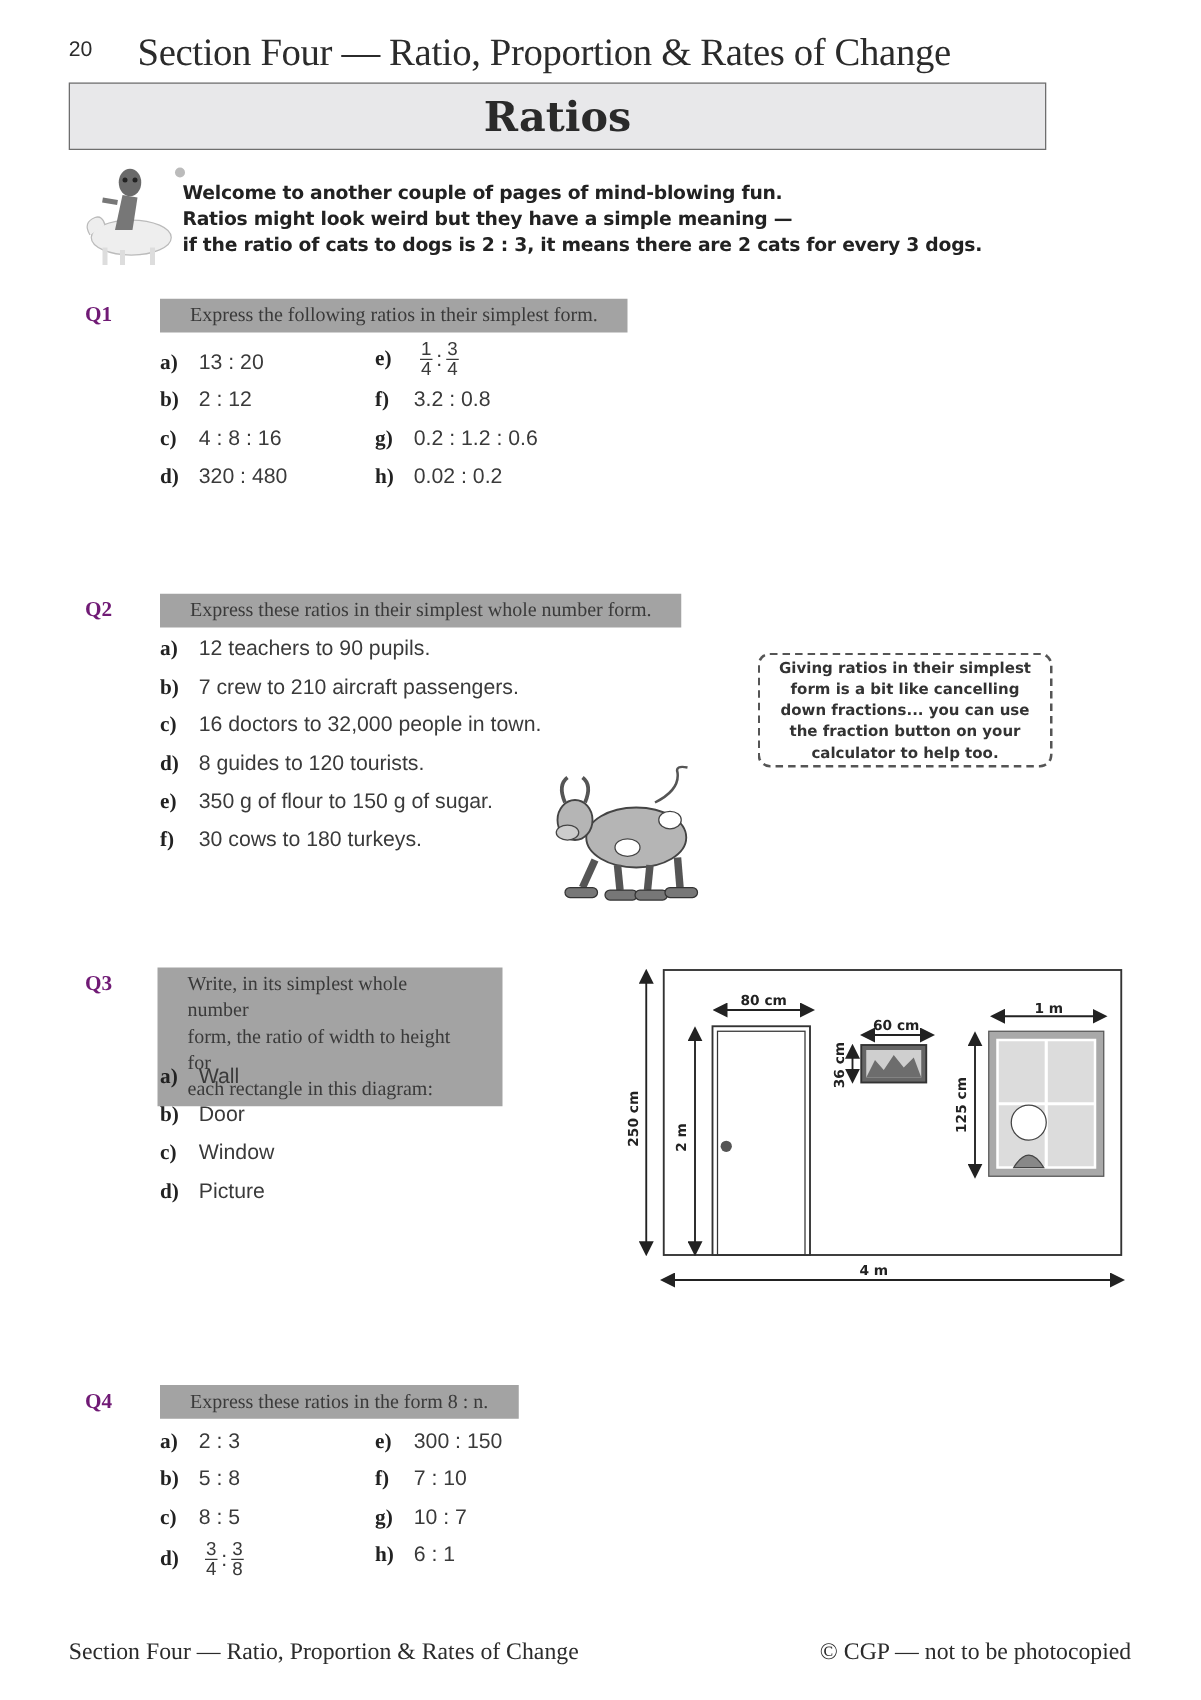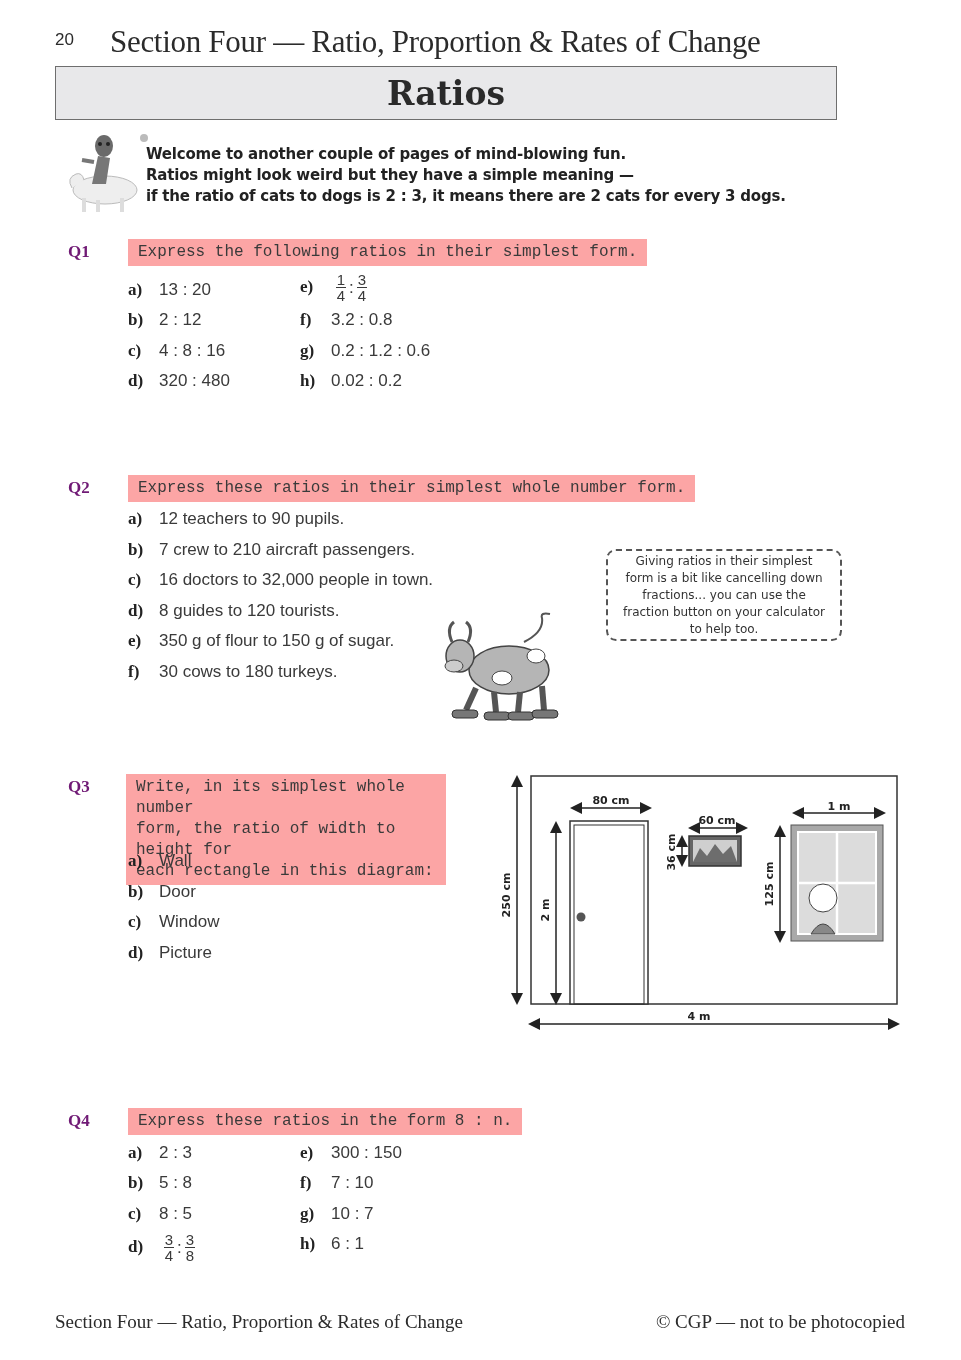--- a/index.html
+++ b/index.html
@@ -8,28 +8,28 @@
 
   .page-number { position: absolute; left: 55px; top: 30px; font-family: "Liberation Sans", sans-serif; font-size: 17px; color: #2b2b2b; }
   .section-heading { position: absolute; left: 110px; top: 24px; font-family: "Liberation Serif", serif; font-size: 31px; color: #2b2b2b; letter-spacing: -0.3px; }
   .title-bar { position: absolute; left: 55px; top: 66px; width: 782px; height: 54px; background: #e8e8ea; border: 1.5px solid #6e6e6e; display: flex; align-items: center; justify-content: center; }
   .title-bar h1 { font-family: "DejaVu Serif", serif; font-weight: bold; font-size: 33px; color: #2a2a2a; }
 
   .intro-art { position: absolute; left: 60px; top: 128px; width: 90px; height: 88px; }
   .intro-text { position: absolute; left: 146px; top: 144px; font-family: "DejaVu Sans", sans-serif; font-size: 15px; font-weight: bold; line-height: 21px; color: #222; letter-spacing: -0.2px; }
 
   .q-label { position: absolute; left: 68px; font-family: "Liberation Serif", serif; font-weight: bold; font-size: 17px; color: #701a75; }
-  .q-prompt { position: absolute; left: 128px; background: #fca5a5; font-family: Liberation Mono, monospace; font-size: 16px; color: #3a3a3a; padding: 3px 10px; line-height: 21px; }
+  .q-prompt { position: absolute; left: 128px; background: #a3a3a3; font-family: Liberation Serif, serif; font-size: 16px; color: #3a3a3a; padding: 3px 24px; line-height: 21px; }
   .item { position: absolute; font-family: "Liberation Sans", sans-serif; font-size: 17px; color: #3a3a3a; white-space: nowrap; }
   .item .lbl { font-family: "Liberation Serif", serif; font-weight: bold; color: #222; display: inline-block; width: 31px; }
   .frac { display: inline-flex; flex-direction: column; align-items: center; vertical-align: middle; font-size: 15px; line-height: 15px; }
   .frac .num { border-bottom: 1px solid #3a3a3a; padding: 0 1px; }
   .colon { display: inline-block; margin: 0 3px; vertical-align: middle; }
 
-  .tip-box { position: absolute; left: 606px; top: 549px; width: 236px; height: 92px; border: 2px dashed #555; border-radius: 10px; display: flex; align-items: center; justify-content: flex-start; text-align: center; padding: 6px 12px; }
+  .tip-box { position: absolute; left: 606px; top: 522px; width: 236px; height: 92px; border: 2px dashed #555; border-radius: 10px; display: flex; align-items: center; justify-content: flex-start; text-align: center; padding: 6px 12px; font-weight: bold; }
   .tip-box p { font-family: "DejaVu Sans", sans-serif; font-size: 12px; line-height: 17px; color: #333; }
 
   .cow-art { position: absolute; left: 424px; top: 612px; width: 140px; height: 118px; }
   .diagram { position: absolute; left: 495px; top: 770px; width: 415px; height: 265px; }
   .diagram text { font-family: "DejaVu Sans", sans-serif; font-weight: bold; font-size: 11px; fill: #222; }
 
   .footer-left { position: absolute; left: 55px; top: 1311px; font-family: "Liberation Serif", serif; font-size: 19px; color: #2b2b2b; }
   .footer-right { position: absolute; right: 56px; top: 1311px; font-family: "Liberation Serif", serif; font-size: 19px; color: #2b2b2b; }
 </style>
 </head>
@@ -109,21 +109,21 @@
   <line x1="118" y1="74" x2="120" y2="98" stroke="#555" stroke-width="6"></line>
   <g fill="#777" stroke="#333">
     <rect x="28" y="98" width="26" height="8" rx="4"></rect>
       <rect x="60" y="100" width="26" height="8" rx="4"></rect>
     <rect x="84" y="100" width="26" height="8" rx="4"></rect>
       <rect x="108" y="98" width="26" height="8" rx="4"></rect>
   </g>
 </svg>
 
 <div class="q-label" style="top:777px">Q3</div>
-<div class="q-prompt" style="top:774px; left:126px; width:320px;">
+<div class="q-prompt" style="top:774px; left:126px; width:276px;">
   <div>Write, in its simplest whole number</div>
   <div>form, the ratio of width to height for</div>
   <div>each rectangle in this diagram:</div>
 </div>
 
 <div class="item" style="left:128px; top:851px"><span class="lbl">a)</span><span>Wall</span></div>
 <div class="item" style="left:128px; top:882px"><span class="lbl">b)</span><span>Door</span></div>
 <div class="item" style="left:128px; top:912px"><span class="lbl">c)</span><span>Window</span></div>
 <div class="item" style="left:128px; top:943px"><span class="lbl">d)</span><span>Picture</span></div>
 

